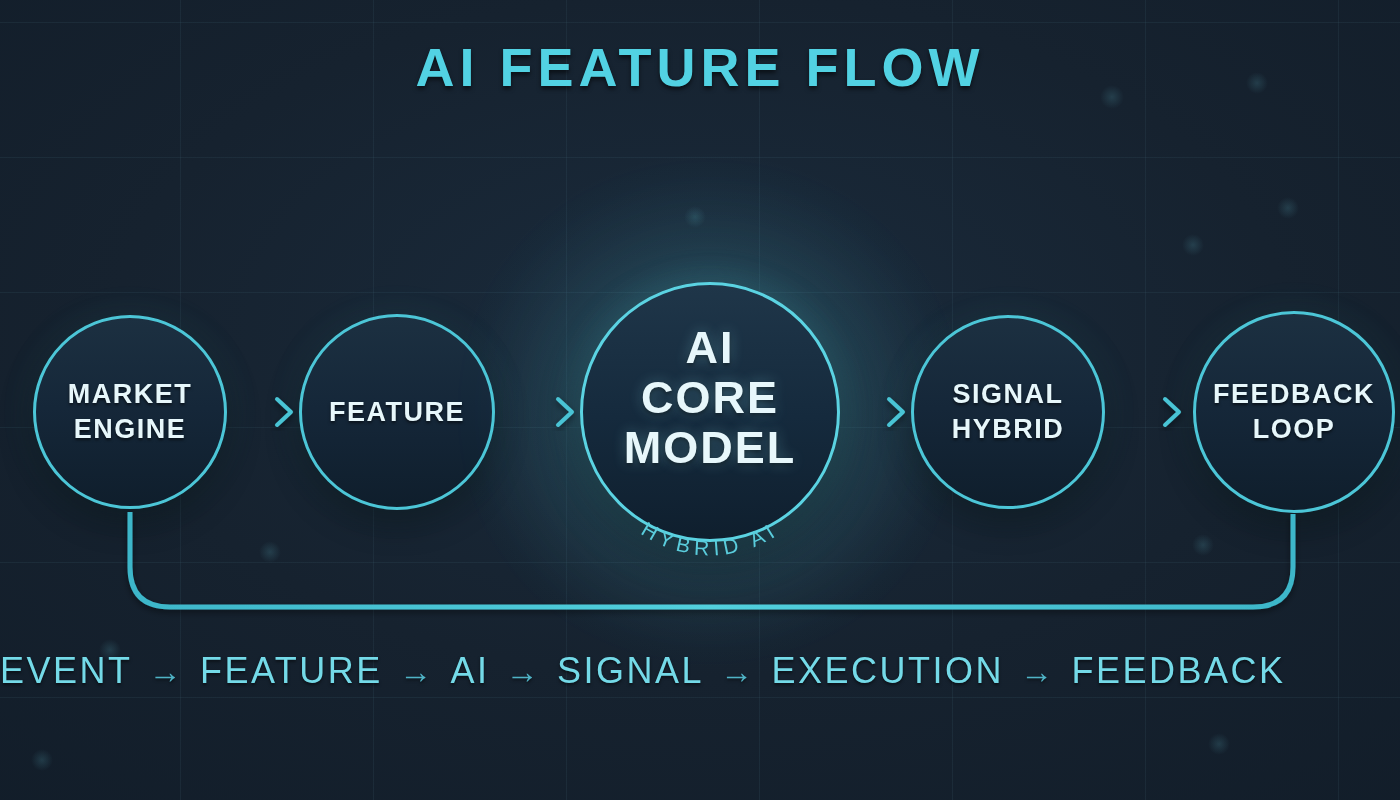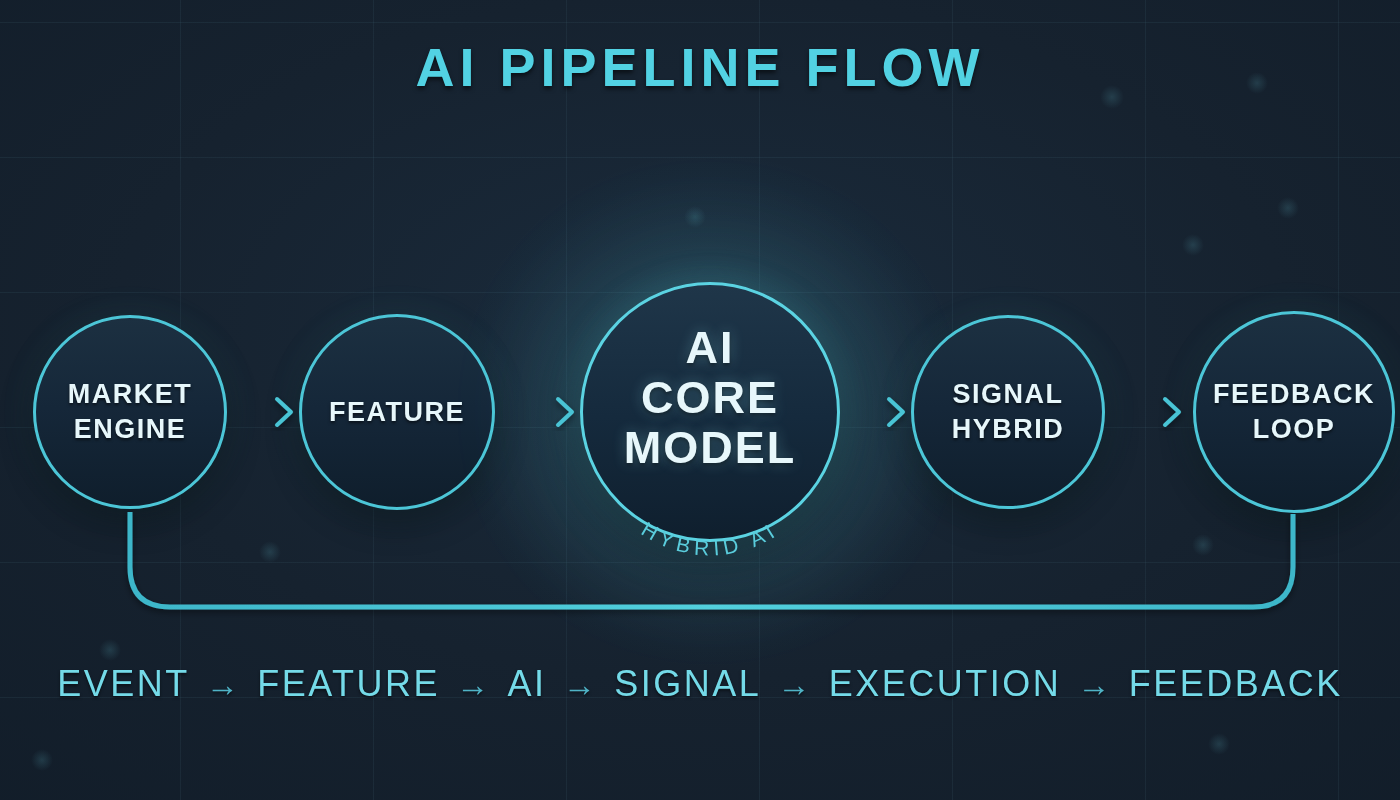--- a/index.html
+++ b/index.html
@@ -86,26 +86,24 @@
   }
 
   .overlay-svg {
     position: absolute; inset: 0; z-index: 3;
     pointer-events: none;
   }
 
   .flow-strip {
     position: absolute; z-index: 4;
     left: 0; right: 0; top: 650px;
-    text-align: center;
     font-size: 36px; letter-spacing: 2.5px;
     color: #74dae8;
     white-space: nowrap;
     text-shadow: 0 2px 3px rgba(0,0,0,0.5);
-    margin-top: 13px;
   }
   .flow-strip .sep {
     color: #4fb3c6;
     font-size: 33px;
     margin: 0 16px;
   }
 
   .arc-label {
     font-family: "Liberation Sans", sans-serif;
     font-size: 21px; font-weight: normal;
@@ -126,21 +124,21 @@
   <div class="dot" style="left:1182px; top:234px; width:22px; height:22px;"></div>
   <div class="dot" style="left:684px;  top:206px; width:22px; height:22px;"></div>
   <div class="dot" style="left:259px;  top:541px; width:22px; height:22px;"></div>
   <div class="dot" style="left:1192px; top:534px; width:22px; height:22px;"></div>
   <div class="dot" style="left:99px;   top:639px; width:22px; height:22px;"></div>
   <div class="dot" style="left:31px;   top:749px; width:22px; height:22px;"></div>
   <div class="dot" style="left:1208px; top:733px; width:22px; height:22px;"></div>
 
   <div class="halo"></div>
 
-  <div class="title">AI PIPELINE FLOW</div>
+  <div class="title">AI FEATURE FLOW</div>
 
   <div class="node node-market">
     <span class="line">MARKET</span>
     <span class="line">ENGINE</span>
   </div>
 
   <div class="node node-feature">
     <span class="line">FEATURE</span>
   </div>
 

